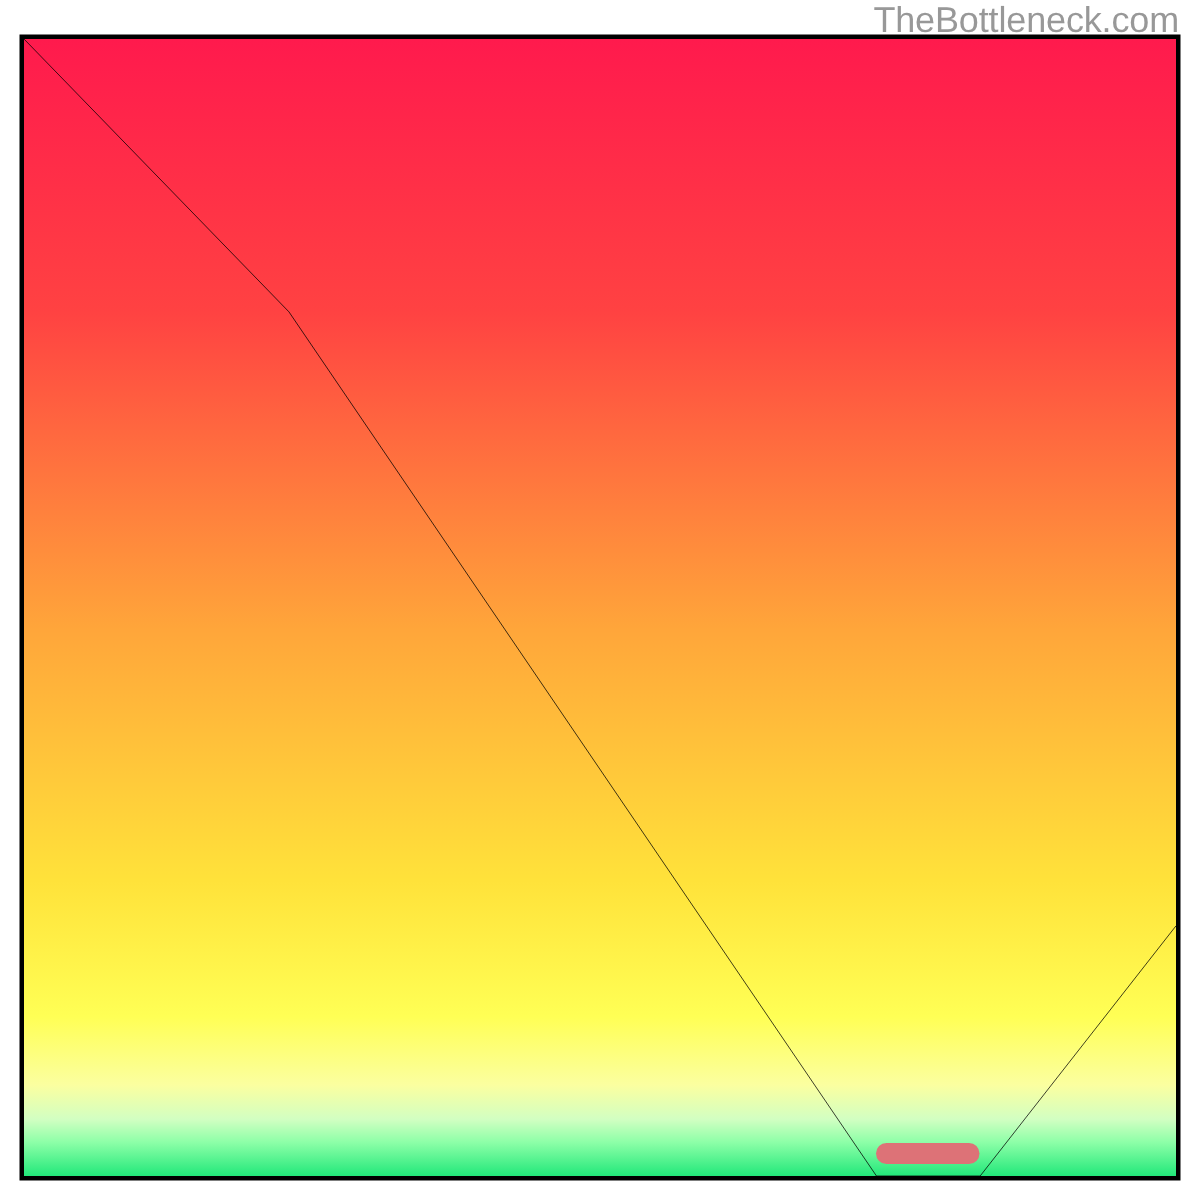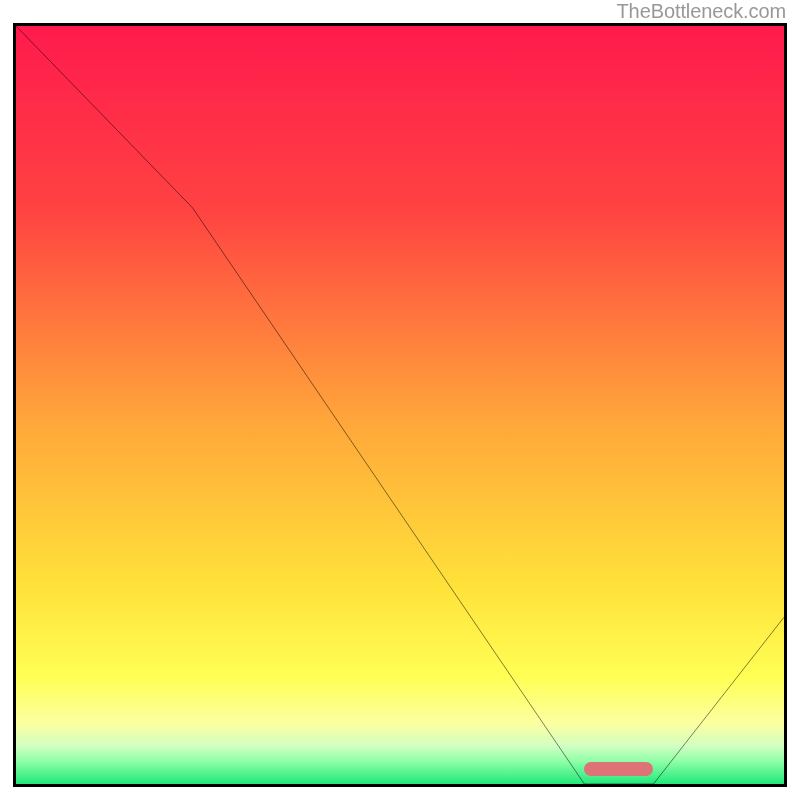--- a/index.html
+++ b/index.html
@@ -24,21 +24,21 @@
     position: absolute;
     left: 0;
     top: 0;
     width: 100%;
     height: 100%;
   }
   .watermark {
     position: absolute;
     top: 0px;
     right: 14px;
-    font-size: 20px;
+    font-size: 24px;
     font-weight: 500;
     color: #989898;
     letter-spacing: -0.1px;
   }
   svg.curve {
     position: absolute;
     left: 0;
     top: 0;
     width: 100%;
     height: 100%;

